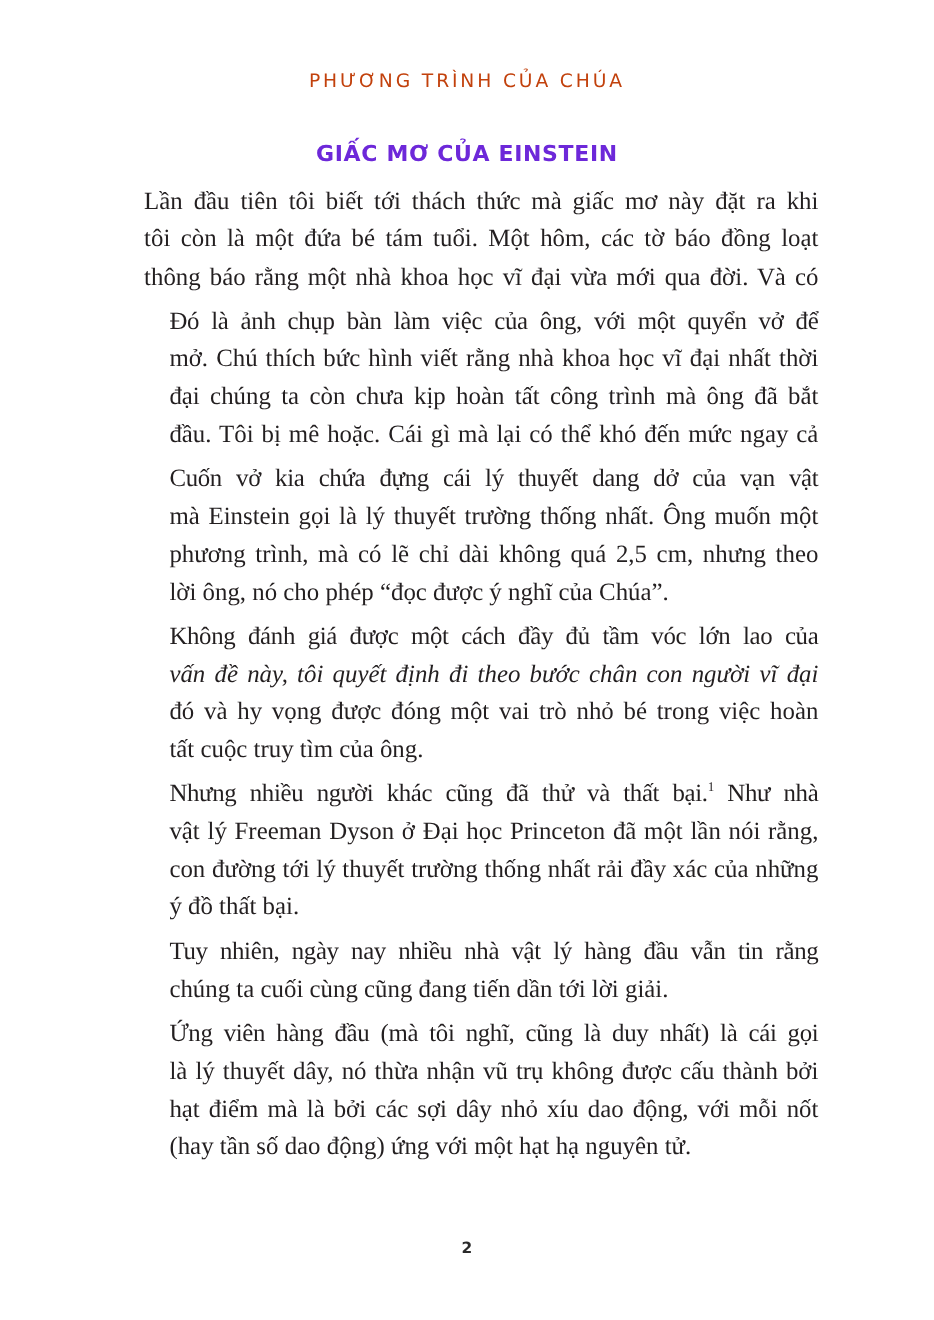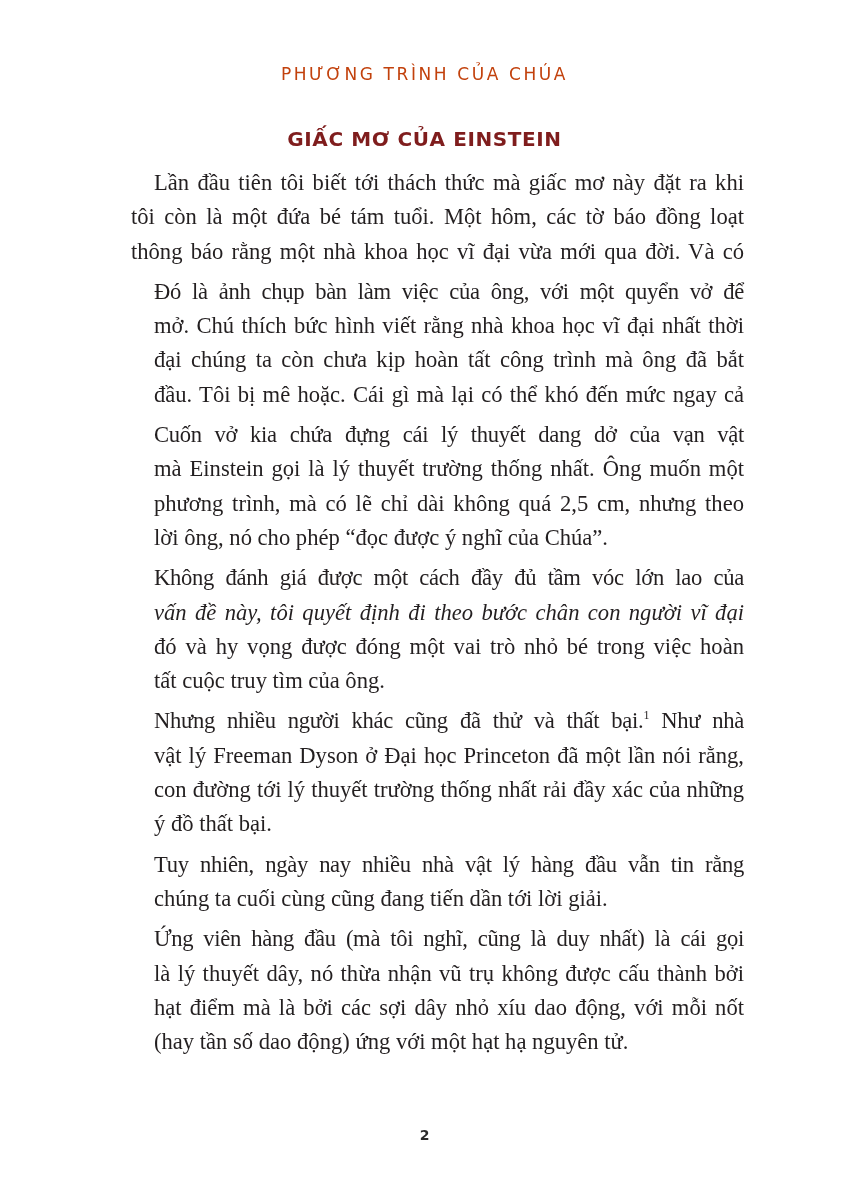--- a/index.html
+++ b/index.html
@@ -29,21 +29,21 @@
     .chapter-title {
       position: absolute;
       top: 127px;
       left: 0;
       width: 849px;
       text-align: center;
       font-family: "DejaVu Sans", sans-serif;
       font-size: 20px;
       font-weight: bold;
       letter-spacing: 0.6px;
-      color: #7f1d1d;
+      color: #6d28d9;
       margin: 0;
     }
     .body-text {
       position: absolute;
       top: 166px;
       left: 131px;
       width: 613px;
       font-family: "Liberation Serif", "DejaVu Serif", serif;
       font-size: 22.6px;
       line-height: 34.3px;
@@ -87,21 +87,21 @@
 </head>
 <body>
 
 <div class="running-header">PHƯƠNG TRÌNH CỦA CHÚA</div>
 
 <h1 class="chapter-title">GIẤC MƠ CỦA EINSTEIN</h1>
 
 <div class="body-text">
 
   <p>
-    <span class="line" style="word-spacing: 0px; margin-left: 23px;">Lần đầu tiên tôi biết tới thách thức mà giấc mơ này đặt ra khi</span>
+    <span class="line" style="word-spacing: 0px;">Lần đầu tiên tôi biết tới thách thức mà giấc mơ này đặt ra khi</span>
     <span class="line" style="word-spacing: 0px;">tôi còn là một đứa bé tám tuổi. Một hôm, các tờ báo đồng loạt</span>
     <span class="line" style="word-spacing: 0px;">thông báo rằng một nhà khoa học vĩ đại vừa mới qua đời. Và có</span>
   </p>
 
   <p class="indent">
     <span class="line" style="word-spacing: -1.76923px; letter-spacing: -0.3px;">Đó là ảnh chụp bàn làm việc của ông, với một quyển vở để</span>
     <span class="line" style="word-spacing: 0px;">mở. Chú thích bức hình viết rằng nhà khoa học vĩ đại nhất thời</span>
     <span class="line" style="word-spacing: 0px;">đại chúng ta còn chưa kịp hoàn tất công trình mà ông đã bắt</span>
     <span class="line" style="word-spacing: 0px;">đầu. Tôi bị mê hoặc. Cái gì mà lại có thể khó đến mức ngay cả</span>
   </p>

